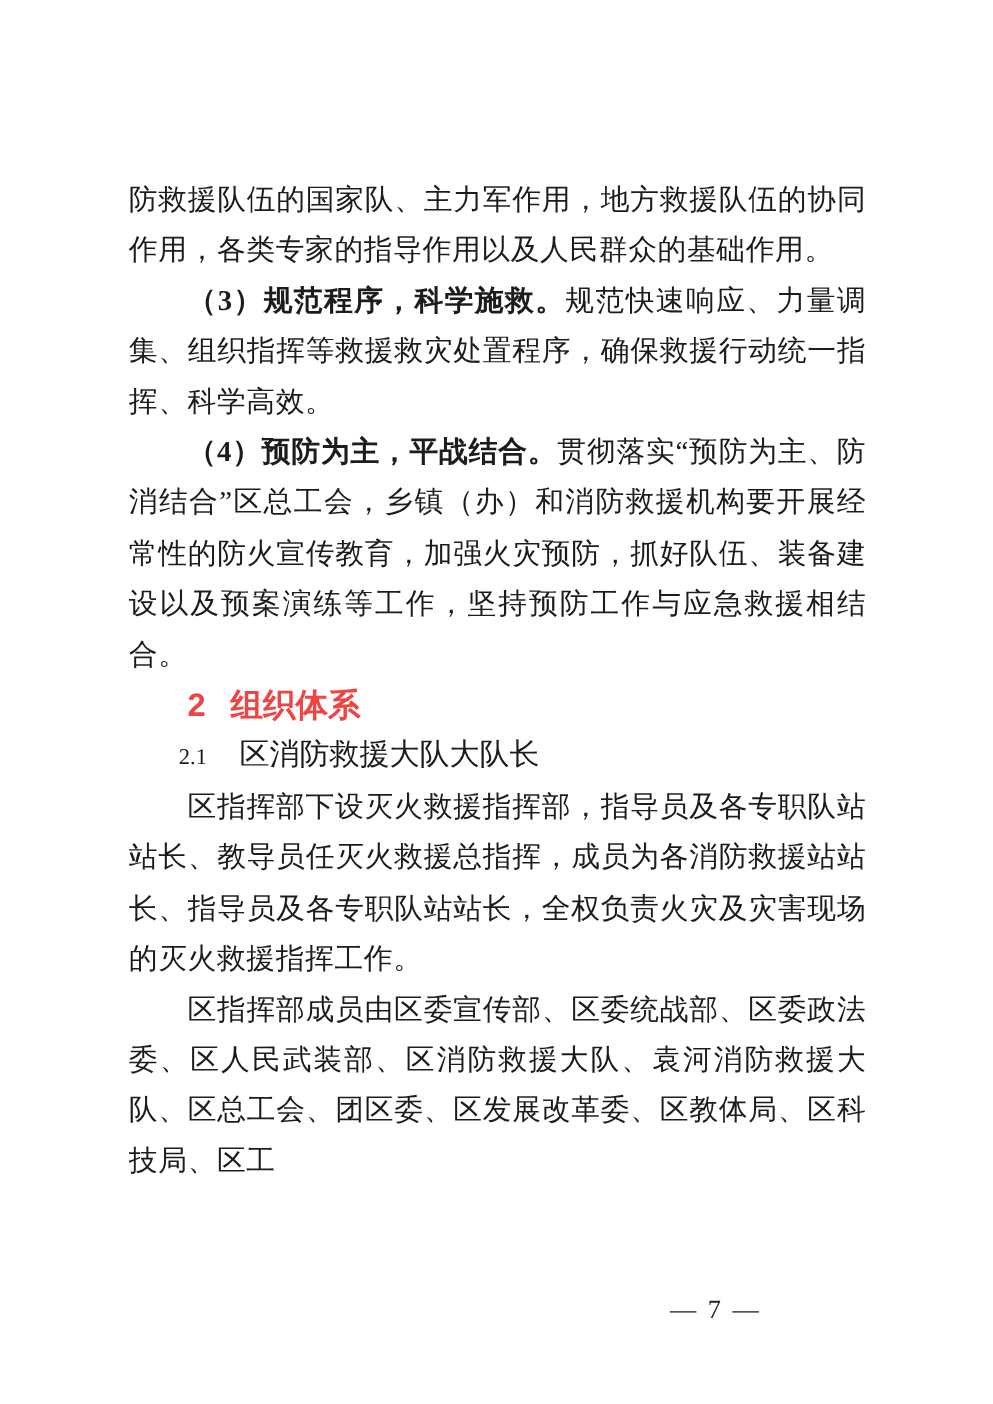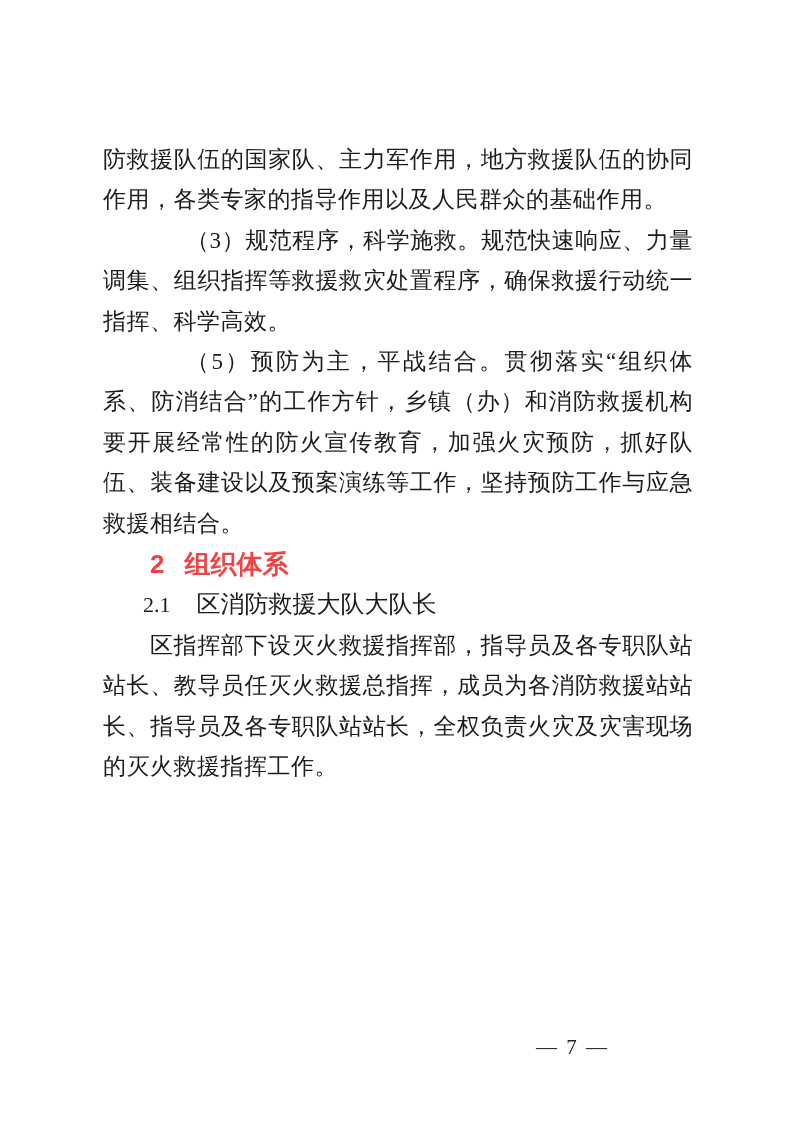--- a/index.html
+++ b/index.html
@@ -21,41 +21,41 @@
   }
   p.body-para {
     font-size: 23px;
     line-height: 40.4px;
     text-align: justify;
     text-align-last: left;
     letter-spacing: 0.5px;
     color: #1c1c1c;
   }
   p.body-para.indent { text-indent: 47px; }
-  p.body-para .lead { font-weight: 400; margin-left: 36px; }
+  p.body-para .lead { font-weight: 700; }
   .h1 {
     font-family: "Liberation Sans", "DejaVu Sans", sans-serif;
     font-weight: 700;
     font-size: 26px;
     line-height: 40.4px;
     padding-left: 47px;
     color: #ef4444;
     white-space: nowrap;
   }
   .h1 .num { display: inline-block; margin-right: 20px; }
   .h2 {
     font-family: "Liberation Serif", "DejaVu Serif", serif;
     font-weight: 400;
     font-size: 24px;
     line-height: 40.4px;
     padding-left: 40px;
     color: #1c1c1c;
     white-space: nowrap;
   }
-  .h2 .num { display: inline-block; margin-right: 26px; font-size: 22px; }
+  .h2 .num { display: inline-block; margin-right: 26px; font-size: 18px; }
   .page-number {
     position: absolute;
     top: 1033px;
     right: 111px;
     font-size: 21px;
     line-height: 28px;
     color: #222222;
     letter-spacing: 2px;
     font-family: "Liberation Serif", "DejaVu Serif", serif;
   }
@@ -63,30 +63,31 @@
 </head>
 <body>
 
 <div class="page">
   <div class="content">
 
     <p class="body-para"><span>防救援队伍的国家队、主力军作用，地方救援队伍的协同作用，各类专家的指导作用以及人民群众的基础作用。</span></p>
 
     <p class="body-para indent"><span class="lead">（3）规范程序，科学施救。</span><span>规范快速响应、力量调集、组织指挥等救援救灾处置程序，确保救援行动统一指挥、科学高效。</span></p>
 
-    <p class="body-para indent"><span class="lead">（5）预防为主，平战结合。</span><span>贯彻落实“组织体系、防消结合”的工作方针，乡镇（办）和消防救援机构要开展经常性的防火宣传教育，加强火灾预防，抓好队伍、装备建设以及预案演练等工作，坚持预防工作与应急救援相结合。</span></p>
+    <p class="body-para indent"><span class="lead">（4）预防为主，平战结合。</span><span>贯彻落实“预防为主、防消结合”区总工会，乡镇（办）和消防救援机构要开展经常性的防火宣传教育，加强火灾预防，抓好队伍、装备建设以及预案演练等工作，坚持预防工作与应急救援相结合。</span></p>
 
     <div class="h1">
       <span class="num">2</span><span>组织体系</span>
     </div>
 
     <div class="h2">
       <span class="num">2.1</span><span>区消防救援大队大队长</span>
     </div>
 
 
     <p class="body-para indent"><span>区指挥部下设灭火救援指挥部，指导员及各专职队站站长、教导员任灭火救援总指挥，成员为各消防救援站站长、指导员及各专职队站站长，全权负责火灾及灾害现场的灭火救援指挥工作。</span></p>
 
+    <p class="body-para indent"><span>区指挥部成员由区委宣传部、区委统战部、区委政法委、区人民武装部、区消防救援大队、袁河消防救援大队、区总工会、团区委、区发展改革委、区教体局、区科技局、区工</span></p>
 
   </div>
 
   <div class="page-number">— 7 —</div>
 </div>
 
 </body></html>

